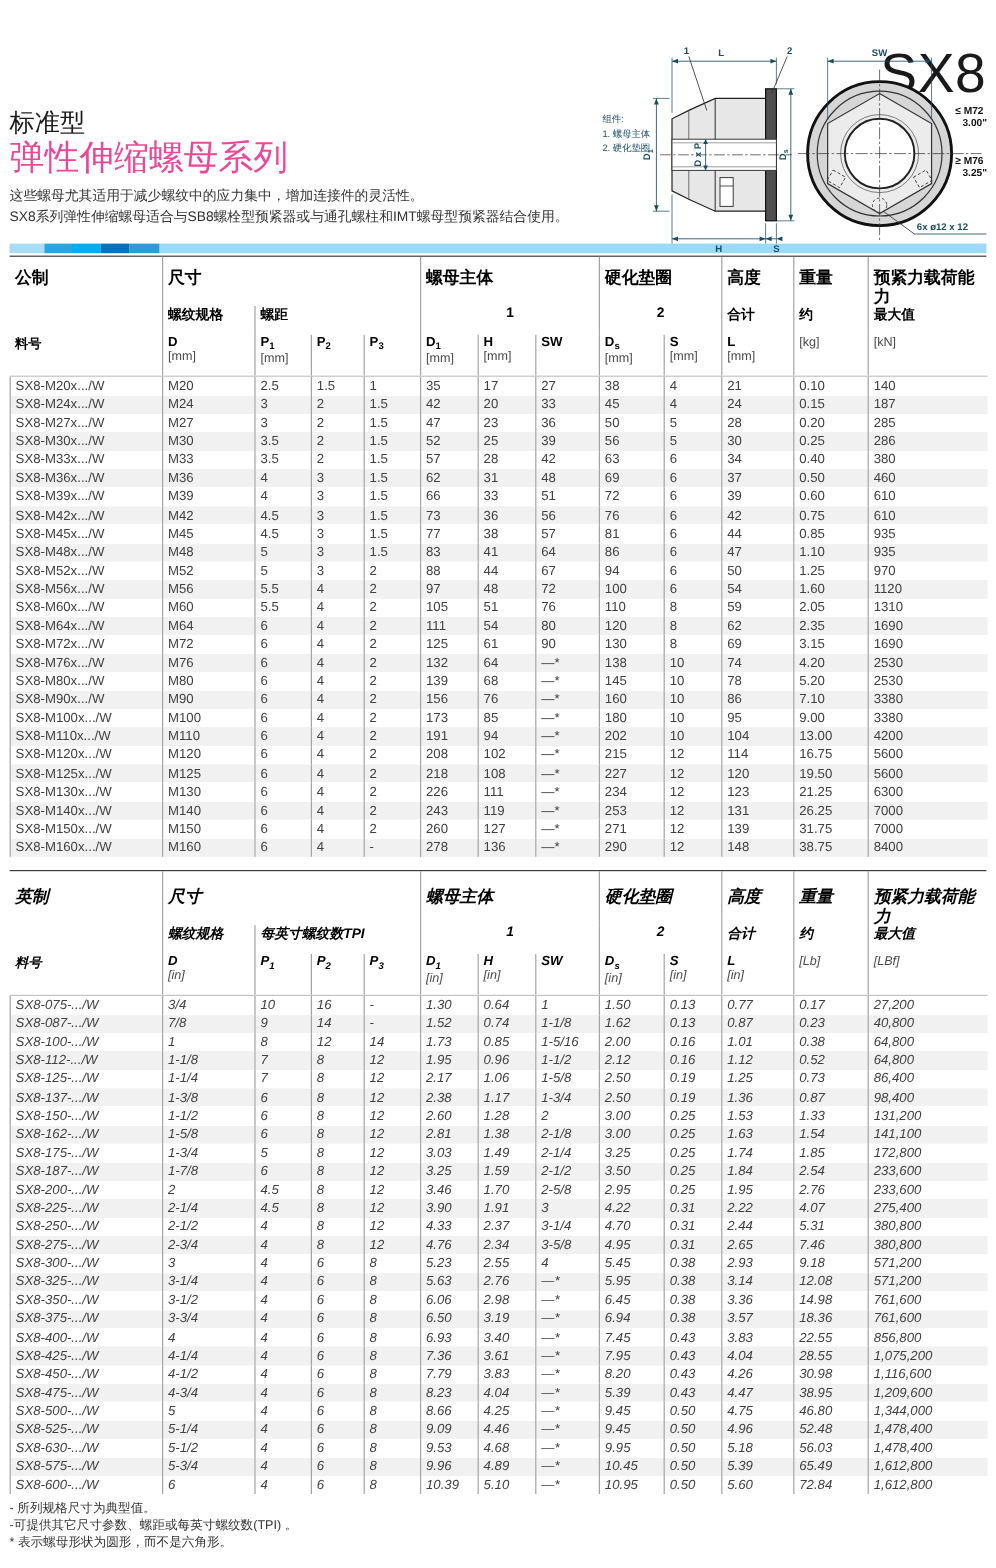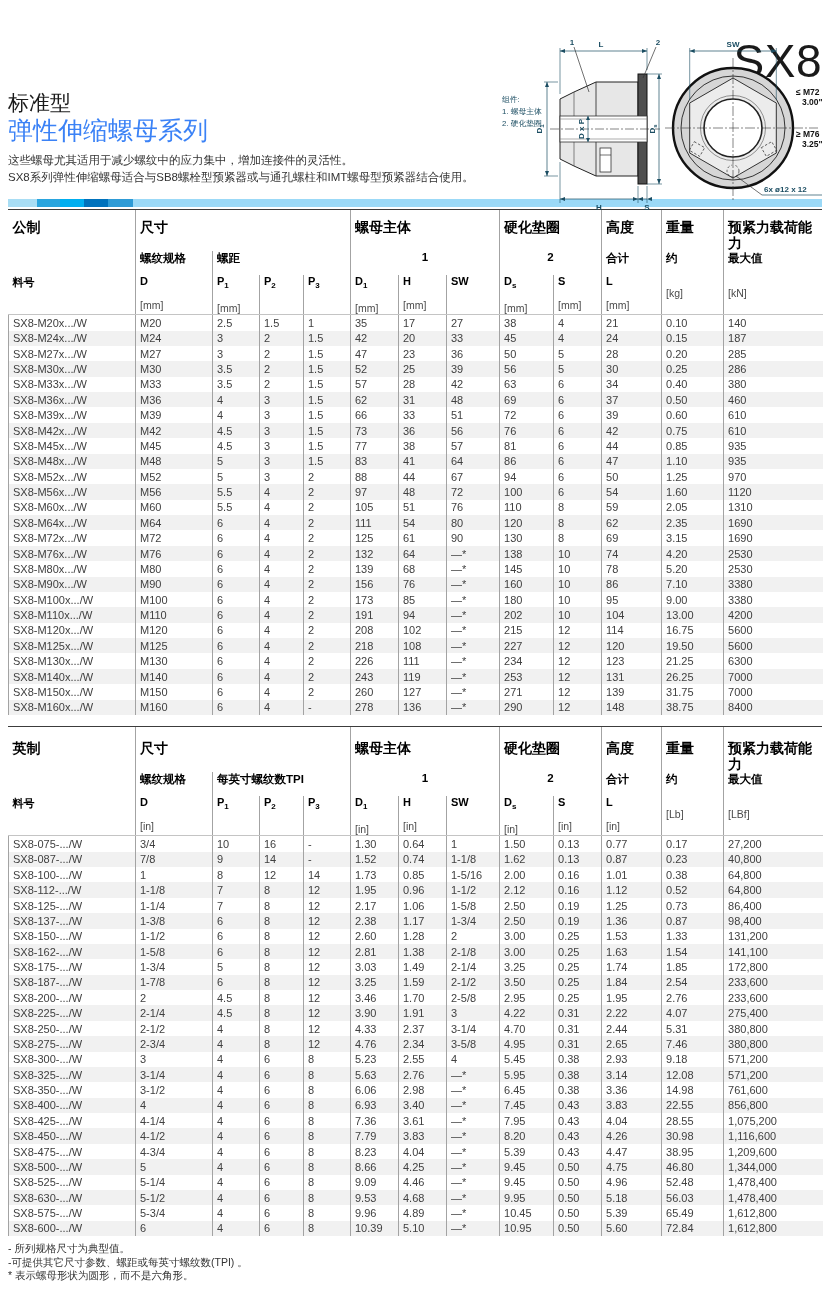--- a/index.html
+++ b/index.html
@@ -2,51 +2,51 @@
 <html><head>
 <meta charset="utf-8">
 <style>
   html,body{margin:0;padding:0;background:#ffffff;}
   body{font-family:"Liberation Sans","DejaVu Sans",sans-serif;-webkit-font-smoothing:antialiased;}
   .page{position:relative;width:830px;height:1307px;overflow:hidden;background:#fff;box-sizing:border-box;padding:0 8px;}
 
   
   .title{margin:38px 0 0 0;font-size:46px;line-height:1.02;font-weight:300;color:#1a1a1a;letter-spacing:.5px;text-align:right;}
   .subtitle1{font-size:21px;font-weight:300;color:#1a1a1a;margin-top:7px;line-height:1.05;}
-  .subtitle2{font-size:25px;font-weight:300;color:#3b82f6;margin-top:3px;line-height:1.05;}
+  .subtitle2{font-size:29px;font-weight:300;color:#ec4899;margin-top:3px;line-height:1.05;}
   .intro{margin-top:9px;}
   .intro p{margin:0;font-size:11.5px;line-height:1.42;color:#333;}
 
   
   .drawing{position:absolute;top:36px;right:0;width:330px;height:186px;}
   .dimtxt{font-size:8px;font-weight:bold;fill:#1b4d62;}
   .annott{font-size:8.5px;font-weight:bold;fill:#111;}
   .legtxt{font-size:7.8px;fill:#1b4d62;}
   .ssub{font-size:6px;}
 
   
   .bluebar{display:flex;height:8px;margin-top:14px;}
   .bluebar span{display:block;height:8px;}
 
   
   .tblock{border-top:1px solid #3c3c3c;}
   .tblock.metric{margin-top:2px;}
-  .tblock.imperial{margin-top:11px;}
+  .tblock.imperial{margin-top:11px;font-style:italic;}
   table.dtable{width:814px;border-collapse:collapse;table-layout:fixed;}
   .dtable th{font-weight:bold;color:#000;text-align:left;padding:0 4px;vertical-align:top;white-space:nowrap;overflow:hidden;}
   .dtable thead .r1 th{font-size:14px;padding-top:9px;height:23px;line-height:1.15;white-space:normal;}
   .dtable thead .r2 th{font-size:11.5px;height:24px;}
   .dtable thead .r3 th{font-size:11px;height:34px;}
   .dtable thead .imp-r1 th{padding-top:13px;height:27px;}
   .dtable th.bl,.dtable td{border-left:1px solid #a3a3a3;}
   .dtable th.nb{border-left:none;}
   .dtable th.ctr{text-align:center;}
   .dtable thead tr.r3 th{border-bottom:1px solid #c4c4c4;}
   .dtable sub{font-size:8px;}
-  .unit{display:block;font-weight:normal;font-size:10.5px;color:#4a4a4a;margin-top:12px;}
+  .unit{display:block;font-weight:normal;font-size:10.5px;color:#4a4a4a;margin-top:0px;}
   .dtable td{font-size:11px;color:#404040;padding:1.7px 4px;line-height:12px;white-space:nowrap;overflow:hidden;}
   .dtable tbody tr:nth-child(even){background:#f1f1f1;}
 
   
   .footnotes{margin-top:6px;}
   .footnotes p{margin:0;font-size:10.5px;line-height:1.3;color:#333;}
 </style>
 </head>
 <body>
 
@@ -920,20 +920,35 @@
             <td>6.06</td>
             <td>2.98</td>
             <td>—*</td>
             <td>6.45</td>
             <td>0.38</td>
             <td>3.36</td>
             <td>14.98</td>
             <td>761,600</td>
           </tr>
           <tr>
+            <td>SX8-375-.../W</td>
+            <td>3-3/4</td>
+            <td>4</td>
+            <td>6</td>
+            <td>8</td>
+            <td>6.50</td>
+            <td>3.19</td>
+            <td>—*</td>
+            <td>6.94</td>
+            <td>0.38</td>
+            <td>3.57</td>
+            <td>18.36</td>
+            <td>761,600</td>
+          </tr>
+          <tr>
             <td>SX8-400-.../W</td>
             <td>4</td>
             <td>4</td>
             <td>6</td>
             <td>8</td>
             <td>6.93</td>
             <td>3.40</td>
             <td>—*</td>
             <td>7.45</td>
             <td>0.43</td>

